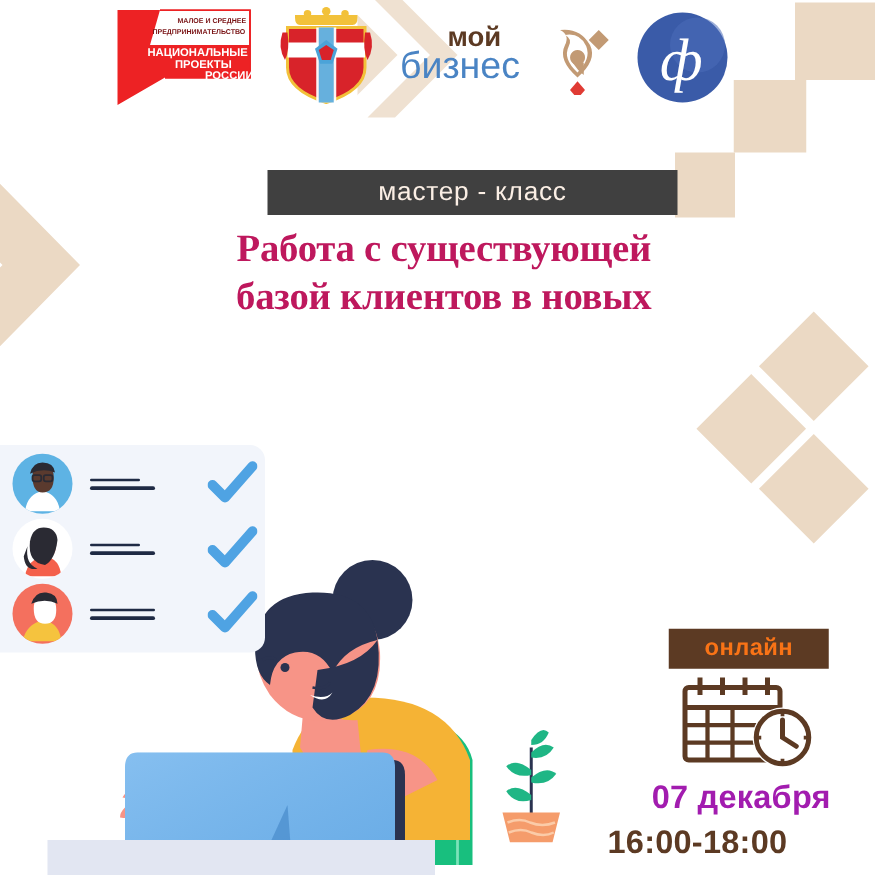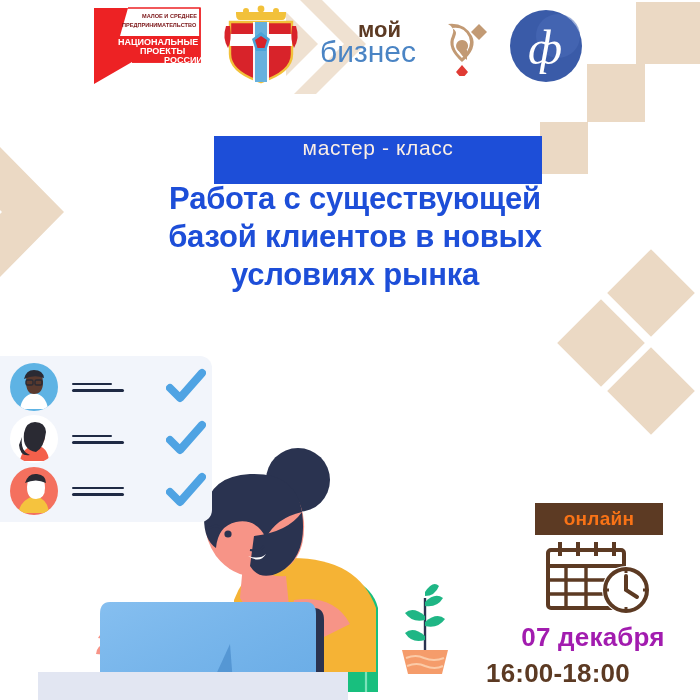--- a/index.html
+++ b/index.html
@@ -25,30 +25,30 @@
   .logos{position:absolute;left:0;top:0;width:700px;height:90px;}
   .logo{position:absolute;}
 
   .np-logo{left:88px;top:6px;width:118px;height:78px;}
   .omsk-logo{left:222px;top:4px;width:78px;height:80px;}
   .mb-logo{left:318px;top:10px;width:180px;height:66px;}
   .f-logo{left:506px;top:6px;width:80px;height:80px;}
 
   
   .badge-master{
-    position:absolute;left:214px;top:136px;width:328px;height:48px;
-    background:#1d4ed8;display:flex;align-items:flex-start;justify-content:center;
+    position:absolute;left:214px;top:136px;width:328px;height:36px;
+    background:#404040;display:flex;align-items:center;justify-content:center;
   }
   .badge-master span{
     color:#FBEFE5;font-size:21px;letter-spacing:.6px;font-weight:400;
   }
   .title{
     position:absolute;left:110px;top:180px;width:490px;
-    text-align:center;color:#1d4ed8;
-    font-size:31px;font-weight:bold;line-height:38px;letter-spacing:-.2px;
+    text-align:center;color:#be185d;
+    font-size:31px;font-weight:bold;line-height:38px;letter-spacing:-.2px;font-family:Liberation Serif, serif;
   }
   .title div{white-space:nowrap;}
 
   
   .card{
     position:absolute;left:0px;top:356px;width:212px;height:166px;
     background:#F2F5FB;border-radius:0 12px 12px 0;
   }
   .row{position:absolute;left:10px;width:200px;height:50px;display:flex;align-items:center;}
   .av{width:48px;height:48px;border-radius:50%;position:relative;overflow:hidden;flex:0 0 auto;}
@@ -154,21 +154,20 @@
     </svg>
   </div>
 
   <div class="badge-master">
     <span>мастер - класс</span>
   </div>
 
   <div class="title">
     <div>Работа с существующей</div>
     <div>базой клиентов в новых</div>
-    <div>условиях рынка</div>
   </div>
 
   <svg class="person" viewBox="0 0 350 260">
 
     <path d="M196 132 q112 -12 124 36 v84 h-124 Z" fill="#18BF7E"></path>
     <path d="M246 142 q62 -4 62 30 v80" fill="none" stroke="#7BE3BA" stroke-width="2.2"></path>
 
     <circle cx="240" cy="40" r="32" fill="#2A3350"></circle>
 
     <path d="M176 160 q16 -42 58 -42 q66 0 84 50 v64 h-142 Z" fill="#F5B335"></path>

